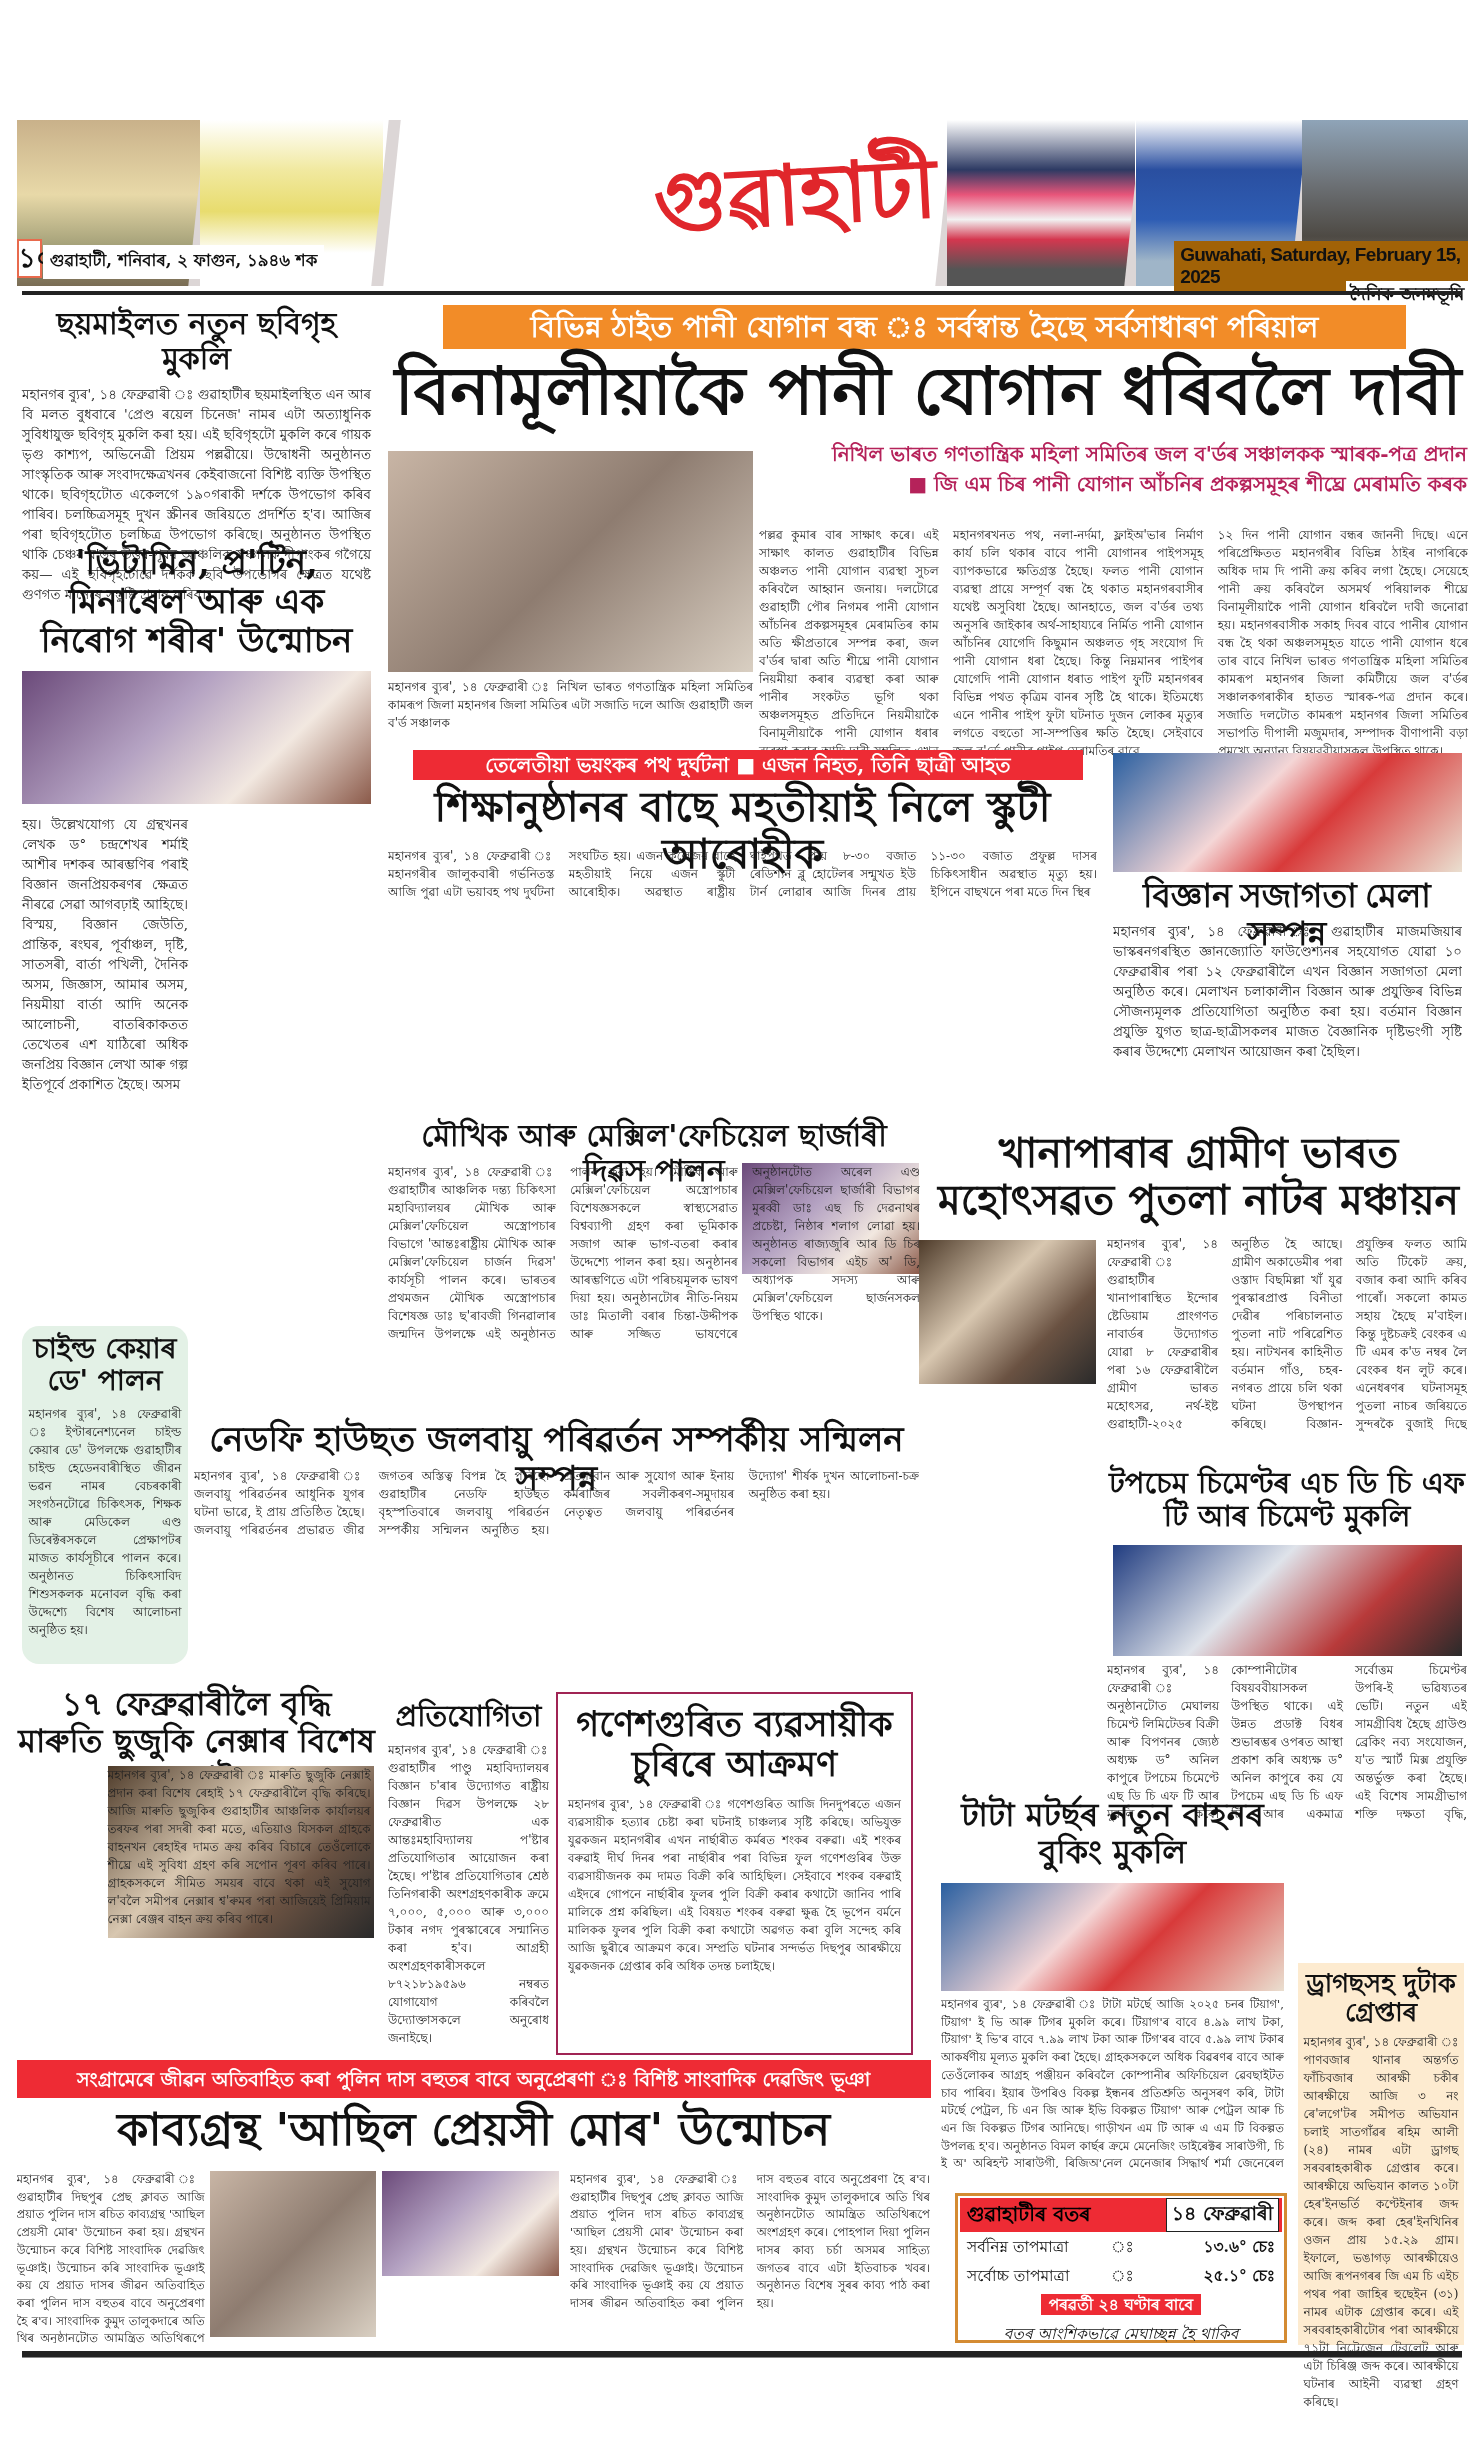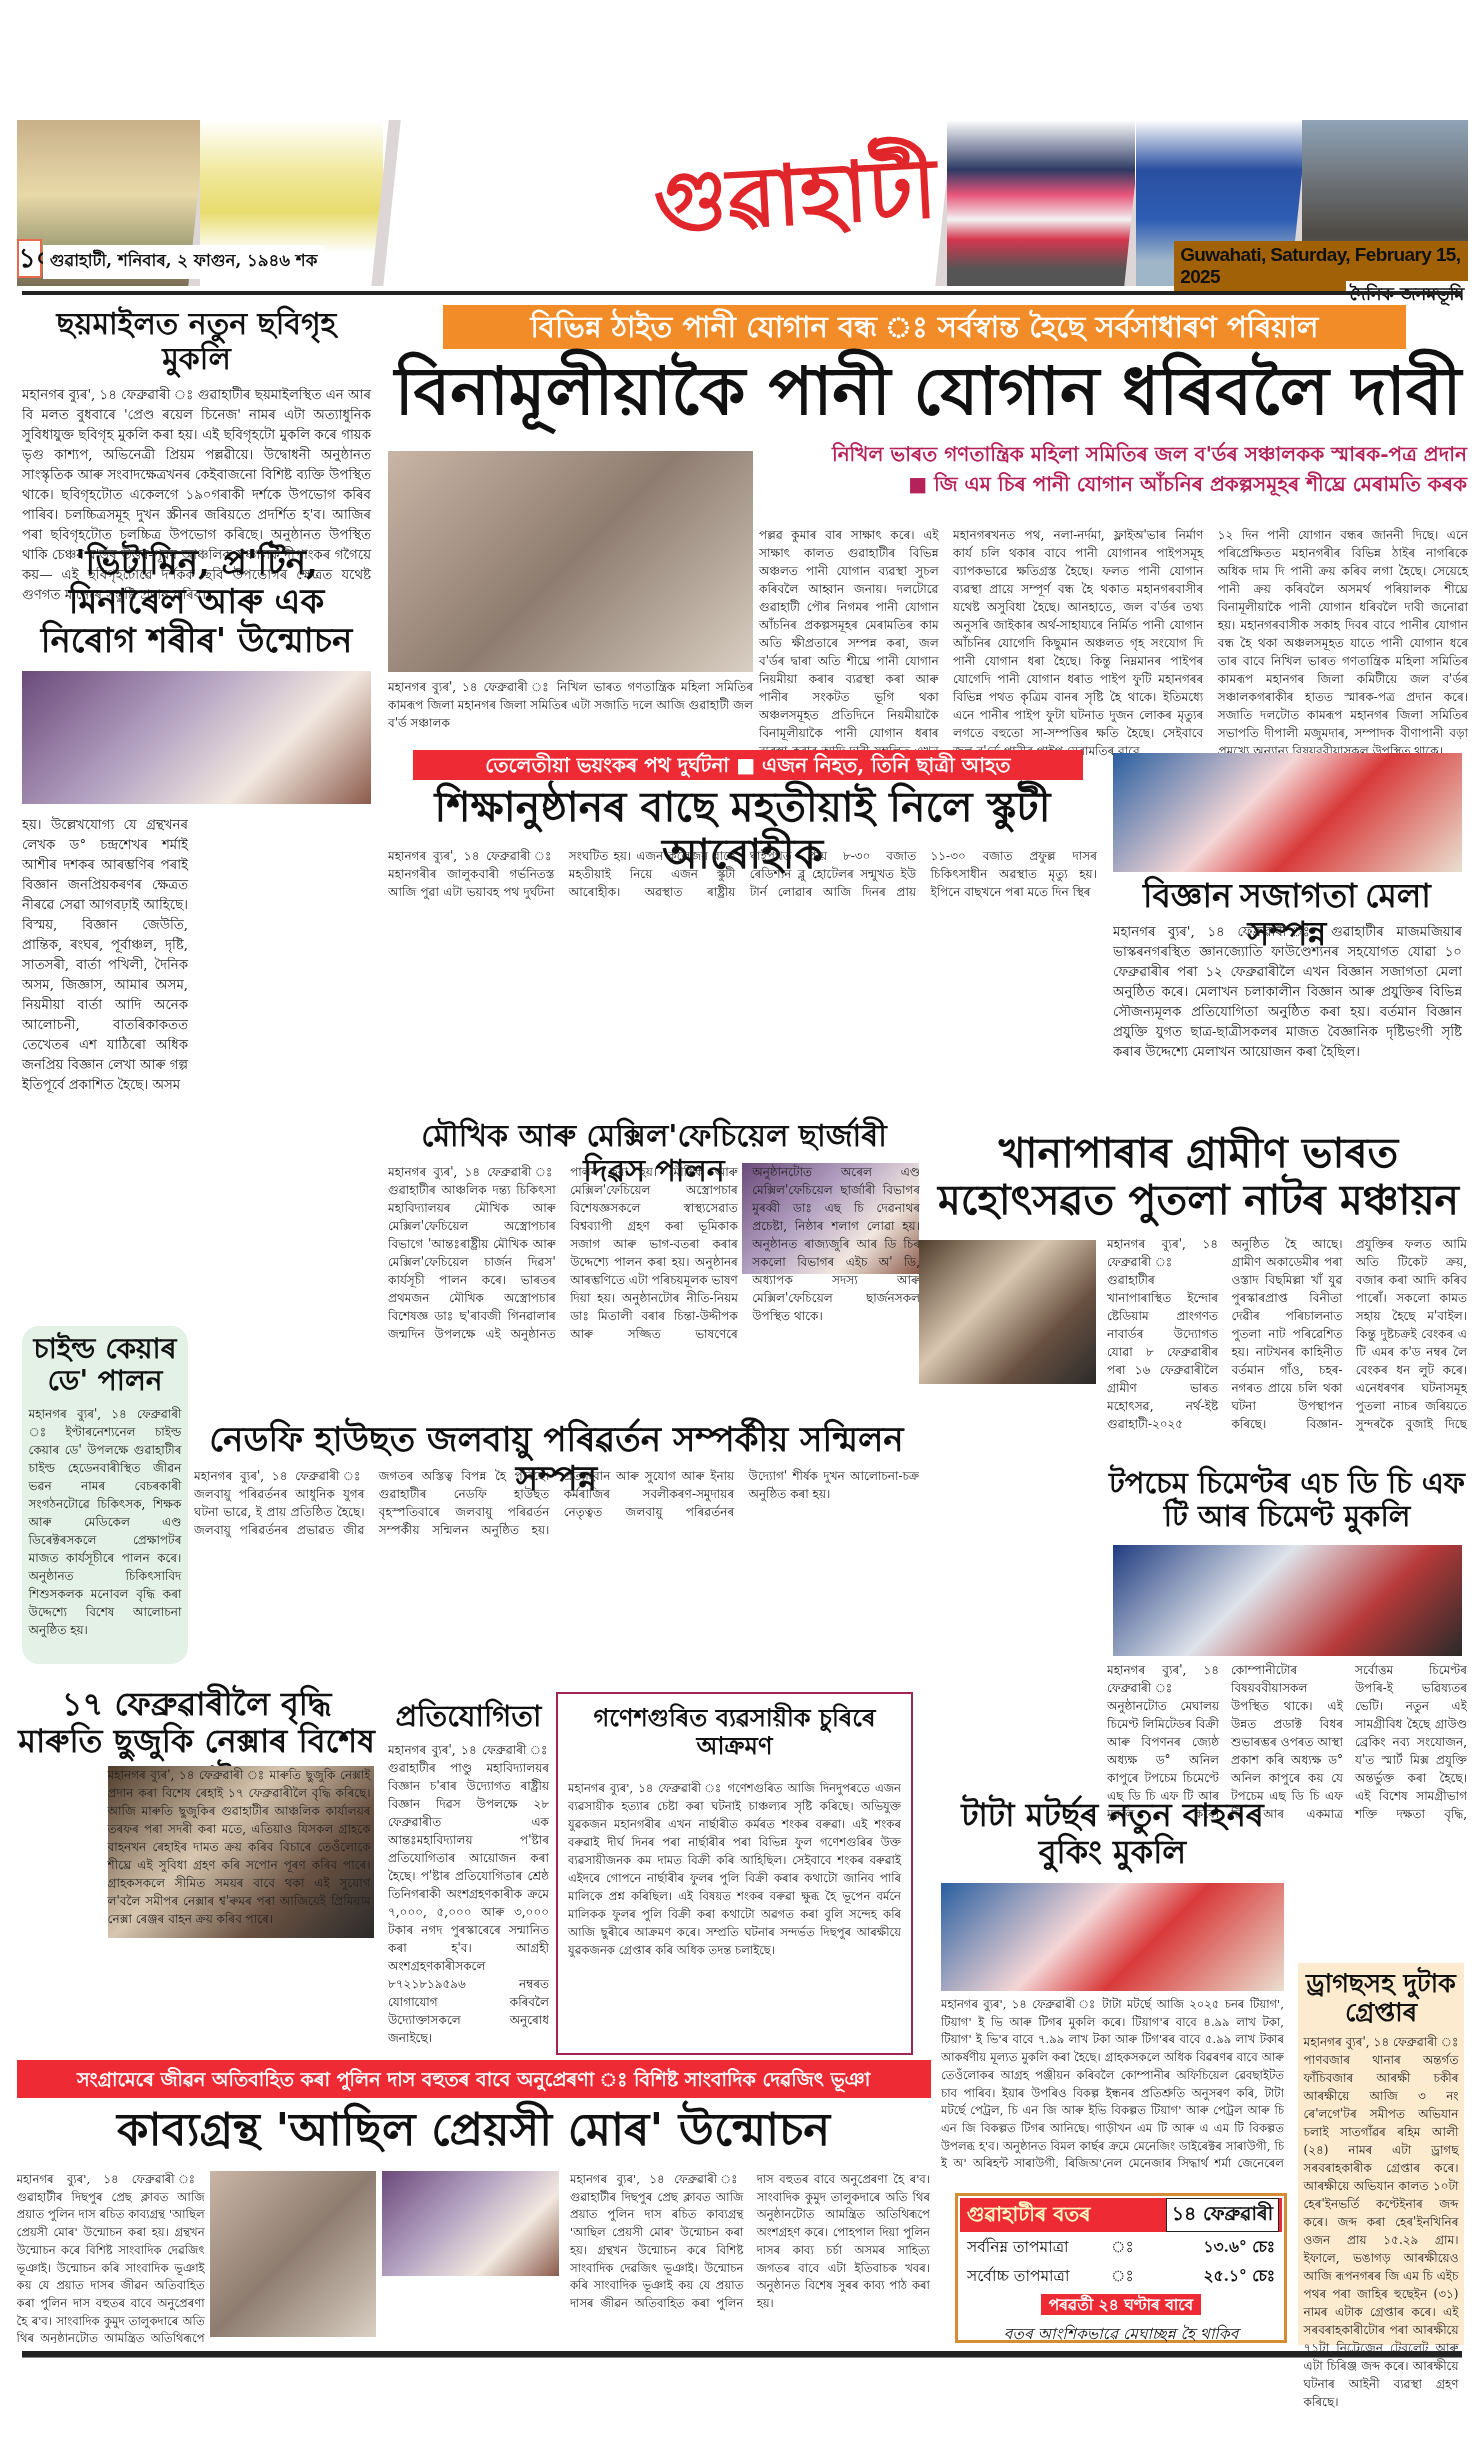--- a/index.html
+++ b/index.html
@@ -118,21 +118,21 @@
 <div class="abs body" style="left:16.6px;top:1766px;width:354px;height:277px;overflow:hidden;font-size:12px;line-height:18px;">
   <div style="float:left;width:91px;height:172px;"></div>
   <div style="float:right;width:0;height:172px;"></div>
   <span>মহানগৰ ব্যুৰ', ১৪ ফেব্ৰুৱাৰী ঃ মাৰুতি ছুজুকি নেক্সাই প্ৰদান কৰা বিশেষ ৰেহাই ১৭ ফেব্ৰুৱাৰীলৈ বৃদ্ধি কৰিছে। আজি মাৰুতি ছুজুকিৰ গুৱাহাটীৰ আঞ্চলিক কাৰ্যালয়ৰ তৰফৰ পৰা সদৰী কৰা মতে, এতিয়াও যিসকল গ্ৰাহকে বাহনখন ৰেহাইৰ দামত ক্ৰয় কৰিব বিচাৰে তেওঁলোকে শীঘ্ৰে এই সুবিধা গ্ৰহণ কৰি সপোন পূৰণ কৰিব পাৰে। গ্ৰাহকসকলে সীমিত সময়ৰ বাবে থকা এই সুযোগ ল'বলৈ সমীপৰ নেক্সাৰ শ্ব'ৰুমৰ পৰা আজিয়েই প্ৰিমিয়াম নেক্সা ৰেঞ্জৰ বাহন ক্ৰয় কৰিব পাৰে।</span>
 </div>
 
 <div class="abs h" style="left:388px;top:1700px;width:161px;font-size:29px;">প্ৰতিযোগিতা</div>
 <div class="abs body" style="left:388px;top:1741px;width:161px;height:305px;overflow:hidden;font-size:12px;line-height:18px;">মহানগৰ ব্যুৰ', ১৪ ফেব্ৰুৱাৰী ঃ গুৱাহাটীৰ পাণ্ডু মহাবিদ্যালয়ৰ বিজ্ঞান চ'ৰাৰ উদ্যোগত ৰাষ্ট্ৰীয় বিজ্ঞান দিৱস উপলক্ষে ২৮ ফেব্ৰুৱাৰীত এক আন্তঃমহাবিদ্যালয় প'ষ্টাৰ প্ৰতিযোগিতাৰ আয়োজন কৰা হৈছে। প'ষ্টাৰ প্ৰতিযোগিতাৰ শ্ৰেষ্ঠ তিনিগৰাকী অংশগ্ৰহণকাৰীক ক্ৰমে ৭,০০০, ৫,০০০ আৰু ৩,০০০ টকাৰ নগদ পুৰস্কাৰেৰে সন্মানিত কৰা হ'ব। আগ্ৰহী অংশগ্ৰহণকাৰীসকলে ৮৭২১৮১৯৫৯৬ নম্বৰত যোগাযোগ কৰিবলৈ উদ্যোক্তাসকলে অনুৰোধ জনাইছে।</div>
 
 <div class="abs maroon-box" style="left:556px;top:1692px;width:357px;height:363px;padding:10px;">
-  <div class="h" style="font-size:24px;margin-bottom:20px;">গণেশগুৰিত ব্যৱসায়ীক চুৰিৰে আক্ৰমণ</div>
+  <div class="h" style="font-size:35px;margin-bottom:10px;">গণেশগুৰিত ব্যৱসায়ীক চুৰিৰে আক্ৰমণ</div>
   <div class="body" style="font-size:11.6px;line-height:18px;">মহানগৰ ব্যুৰ', ১৪ ফেব্ৰুৱাৰী ঃ গণেশগুৰিত আজি দিনদুপৰতে এজন ব্যৱসায়ীক হত্যাৰ চেষ্টা কৰা ঘটনাই চাঞ্চল্যৰ সৃষ্টি কৰিছে। অভিযুক্ত যুৱকজন মহানগৰীৰ এখন নাৰ্ছাৰীত কৰ্মৰত শংকৰ বৰুৱা। এই শংকৰ বৰুৱাই দীৰ্ঘ দিনৰ পৰা নাৰ্ছাৰীৰ পৰা বিভিন্ন ফুল গণেশগুৰিৰ উক্ত ব্যৱসায়ীজনক কম দামত বিক্ৰী কৰি আহিছিল। সেইবাবে শংকৰ বৰুৱাই এইদৰে গোপনে নাৰ্ছাৰীৰ ফুলৰ পুলি বিক্ৰী কৰাৰ কথাটো জানিব পাৰি মালিকে প্ৰশ্ন কৰিছিল। এই বিষয়ত শংকৰ বৰুৱা ক্ষুব্ধ হৈ ভূপেন বৰ্মনে মালিকক ফুলৰ পুলি বিক্ৰী কৰা কথাটো অৱগত কৰা বুলি সন্দেহ কৰি আজি ছুৰীৰে আক্ৰমণ কৰে। সম্প্ৰতি ঘটনাৰ সন্দৰ্ভত দিছপুৰ আৰক্ষীয়ে যুৱকজনক গ্ৰেপ্তাৰ কৰি অধিক তদন্ত চলাইছে।</div>
 </div>
 
 <div class="abs h" style="left:941px;top:1797px;width:343px;font-size:32px;">টাটা মটৰ্ছৰ নতুন বাহনৰ বুকিং মুকলি</div>
 <div class="abs img-ph5" style="left:941px;top:1883px;width:343px;height:108px;"></div>
 <div class="abs body" style="left:941px;top:1996px;width:343px;height:172px;overflow:hidden;font-size:11.6px;line-height:17.7px;">মহানগৰ ব্যুৰ', ১৪ ফেব্ৰুৱাৰী ঃ টাটা মটৰ্ছে আজি ২০২৫ চনৰ টিয়াগ', টিয়াগ' ই ভি আৰু টিগৰ মুকলি কৰে। টিয়াগ'ৰ বাবে ৪.৯৯ লাখ টকা, টিয়াগ' ই ভি'ৰ বাবে ৭.৯৯ লাখ টকা আৰু টিগ'ৰৰ বাবে ৫.৯৯ লাখ টকাৰ আকৰ্ষণীয় মূল্যত মুকলি কৰা হৈছে। গ্ৰাহকসকলে অধিক বিৱৰণৰ বাবে আৰু তেওঁলোকৰ আগ্ৰহ পঞ্জীয়ন কৰিবলৈ কোম্পানীৰ অফিচিয়েল ৱেবছাইটত চাব পাৰিব। ইয়াৰ উপৰিও বিকল্প ইন্ধনৰ প্ৰতিশ্ৰুতি অনুসৰণ কৰি, টাটা মটৰ্ছে পেট্ৰল, চি এন জি আৰু ইভি বিকল্পত টিয়াগ' আৰু পেট্ৰল আৰু চি এন জি বিকল্পত টিগৰ আনিছে। গাড়ীখন এম টি আৰু এ এম টি বিকল্পত উপলব্ধ হ'ব। অনুষ্ঠানত বিমল কাৰ্ছৰ ক্ৰমে মেনেজিং ডাইৰেক্টৰ সাৰাউগী, চি ই অ' অৰিহন্ট সাৰাউগী, ৰিজিঅ'নেল মেনেজাৰ সিদ্ধাৰ্থ শৰ্মা জেনেৰেল মেনেজাৰ দীপাংকৰ দাস উপস্থিত থাকে।</div>
 
 <div class="abs cream-box" style="left:1298px;top:1963px;width:166px;height:382px;padding:5.5px;">
   <div class="h" style="font-size:25.5px;margin-bottom:5.5px;">ড্ৰাগছসহ দুটাক গ্ৰেপ্তাৰ</div>
   <div class="body" style="font-size:12px;line-height:18px;">মহানগৰ ব্যুৰ', ১৪ ফেব্ৰুৱাৰী ঃ পাণবজাৰ থানাৰ অন্তৰ্গত ফাঁচিবজাৰ আৰক্ষী চকীৰ আৰক্ষীয়ে আজি ৩ নং ৰে'লগে'টৰ সমীপত অভিযান চলাই সাতগাঁৱৰ ৰহিম আলী (২৪) নামৰ এটা ড্ৰাগছ সৰবৰাহকাৰীক গ্ৰেপ্তাৰ কৰে। আৰক্ষীয়ে অভিযান কালত ১০টা হেৰ'ইনভৰ্তি কণ্টেইনাৰ জব্দ কৰে। জব্দ কৰা হেৰ'ইনখিনিৰ ওজন প্ৰায় ১৫.২৯ গ্ৰাম। ইফালে, ভঙাগড় আৰক্ষীয়েও আজি ৰূপনগৰৰ জি এম চি এইচ পথৰ পৰা জাহিৰ হুছেইন (৩১) নামৰ এটাক গ্ৰেপ্তাৰ কৰে। এই সৰবৰাহকাৰীটোৰ পৰা আৰক্ষীয়ে ৭১টা নিট্ৰেজেন টেবলেট আৰু এটা চিৰিঞ্জ জব্দ কৰে। আৰক্ষীয়ে ঘটনাৰ আইনী ব্যৱস্থা গ্ৰহণ কৰিছে।</div>
@@ -140,21 +140,21 @@
 
 <div class="abs banner-red" style="left:16.6px;top:2060px;width:914px;height:38px;font-size:19px;line-height:38px;">সংগ্ৰামেৰে জীৱন অতিবাহিত কৰা পুলিন দাস বহুতৰ বাবে অনুপ্ৰেৰণা ঃ বিশিষ্ট সাংবাদিক দেৱজিৎ ভূঞা</div>
 <div class="abs h" style="left:16.6px;top:2104px;width:914px;font-size:45px;">কাব্যগ্ৰন্থ 'আছিল প্ৰেয়সী মোৰ' উন্মোচন</div>
 <div class="abs img-ph" style="left:210px;top:2171px;width:166px;height:166px;"></div>
 <div class="abs img-ph2" style="left:382px;top:2171px;width:177px;height:105px;"></div>
 <div class="abs body" style="left:16.6px;top:2171px;width:188px;height:172px;overflow:hidden;font-size:11.6px;line-height:17.7px;">মহানগৰ ব্যুৰ', ১৪ ফেব্ৰুৱাৰী ঃ গুৱাহাটীৰ দিছপুৰ প্ৰেছ ক্লাবত আজি প্ৰয়াত পুলিন দাস ৰচিত কাব্যগ্ৰন্থ 'আছিল প্ৰেয়সী মোৰ' উন্মোচন কৰা হয়। গ্ৰন্থখন উন্মোচন কৰে বিশিষ্ট সাংবাদিক দেৱজিৎ ভূঞাই। উন্মোচন কৰি সাংবাদিক ভূঞাই কয় যে প্ৰয়াত দাসৰ জীৱন অতিবাহিত কৰা পুলিন দাস বহুতৰ বাবে অনুপ্ৰেৰণা হৈ ৰ'ব। সাংবাদিক কুমুদ তালুকদাৰে অতি থিৰ অনুষ্ঠানটোত আমন্ত্ৰিত অতিথিৰূপে অংশগ্ৰহণ কৰে। পোহপাল দিয়া পুলিন দাসৰ কাব্য চৰ্চা অসমৰ সাহিত্য জগতৰ বাবে এটা ইতিবাচক খবৰ। অনুষ্ঠানত বিশেষ সুৰৰ কাব্য পাঠ কৰা হয়।</div>
 <div class="abs body" style="left:570px;top:2171px;width:360px;column-count:2;column-gap:13.3px;height:172px;overflow:hidden;font-size:11.6px;line-height:17.7px;">মহানগৰ ব্যুৰ', ১৪ ফেব্ৰুৱাৰী ঃ গুৱাহাটীৰ দিছপুৰ প্ৰেছ ক্লাবত আজি প্ৰয়াত পুলিন দাস ৰচিত কাব্যগ্ৰন্থ 'আছিল প্ৰেয়সী মোৰ' উন্মোচন কৰা হয়। গ্ৰন্থখন উন্মোচন কৰে বিশিষ্ট সাংবাদিক দেৱজিৎ ভূঞাই। উন্মোচন কৰি সাংবাদিক ভূঞাই কয় যে প্ৰয়াত দাসৰ জীৱন অতিবাহিত কৰা পুলিন দাস বহুতৰ বাবে অনুপ্ৰেৰণা হৈ ৰ'ব। সাংবাদিক কুমুদ তালুকদাৰে অতি থিৰ অনুষ্ঠানটোত আমন্ত্ৰিত অতিথিৰূপে অংশগ্ৰহণ কৰে। পোহপাল দিয়া পুলিন দাসৰ কাব্য চৰ্চা অসমৰ সাহিত্য জগতৰ বাবে এটা ইতিবাচক খবৰ। অনুষ্ঠানত বিশেষ সুৰৰ কাব্য পাঠ কৰা হয়।</div>
 
 <div class="abs weather" style="left:955px;top:2193px;width:332px;height:150px;">
   <div style="display:flex;justify-content:space-between;align-items:center;background:#ee2b34;height:34px;margin:2.2px;padding:0 3.3px 0 6.6px;">
-    <span style="color:#fef9c3;font-size:20px;font-weight:bold;">গুৱাহাটীৰ বতৰ</span>
+    <span style="color:#000000;font-size:20px;font-weight:bold;">গুৱাহাটীৰ বতৰ</span>
     <span style="background:#fff;border:1.1px solid #222;font-size:19px;font-weight:bold;padding:0 4.4px;">১৪ ফেব্ৰুৱাৰী</span>
   </div>
   <div style="display:flex;font-size:15.5px;padding:1.1px 8.9px;">
     <span style="width:144px;">সৰ্বনিম্ন তাপমাত্ৰা</span>
     <span style="width:44px;">ঃ</span>
     <span style="flex:1;text-align:right;font-weight:bold;">১৩.৬° চেঃ</span>
   </div>
   <div style="display:flex;font-size:15.5px;padding:1.1px 8.9px;">
     <span style="width:144px;">সৰ্বোচ্চ তাপমাত্ৰা</span>
     <span style="width:44px;">ঃ</span>

